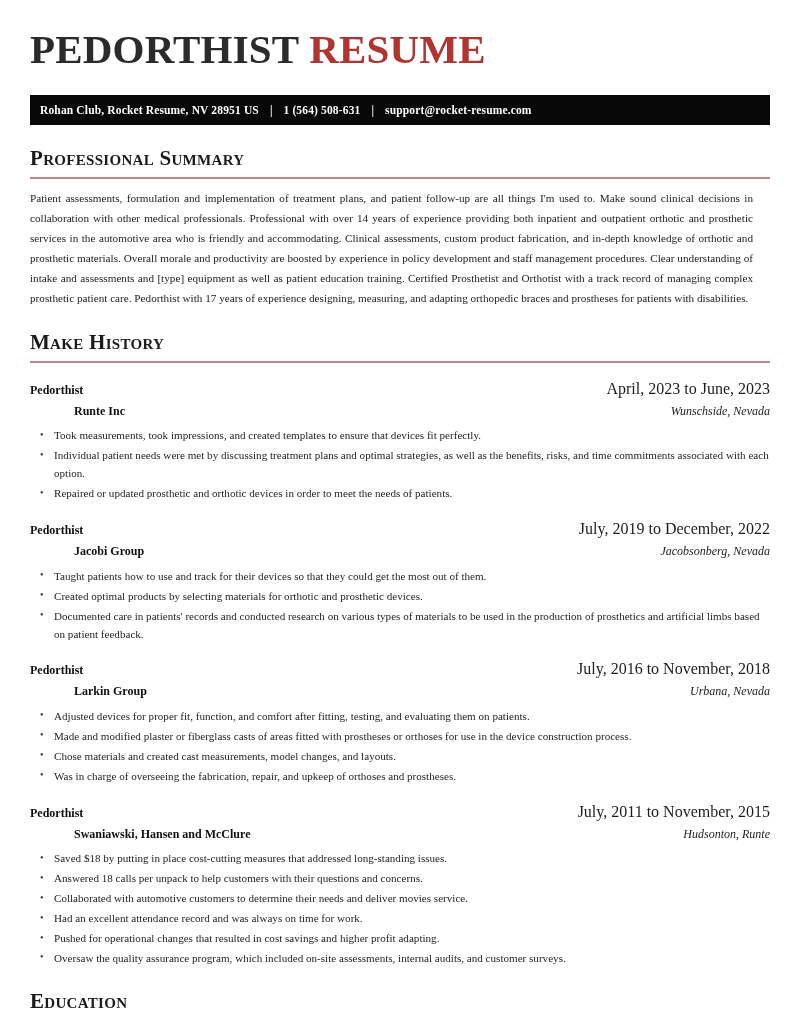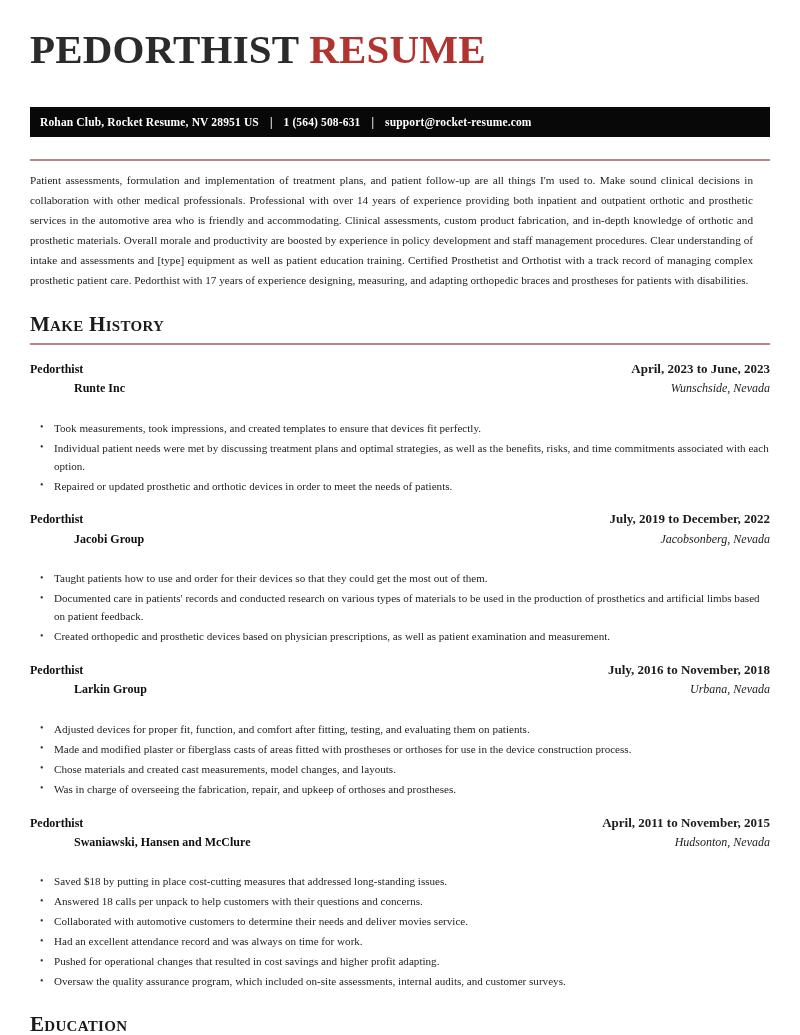--- a/index.html
+++ b/index.html
@@ -30,21 +30,21 @@
     font-size: 41px;
     font-weight: 700;
     letter-spacing: 0.2px;
     line-height: 1.15;
     font-family: "Liberation Serif", "DejaVu Serif", serif;
   }
   .resume-title .t-dark { color: #2b2b2b; }
   .resume-title .t-accent { color: #b03430; }
 
   .contact-bar {
-    margin-top: 34px;
+    margin-top: 22px;
     background: #080808;
     color: #ffffff;
     height: 30px;
     display: flex;
     align-items: center;
     padding: 0 10px;
     box-sizing: border-box;
   }
   .contact-bar .c-item {
     font-size: 11.5px;
@@ -94,40 +94,40 @@
     justify-content: space-between;
     align-items: baseline;
     line-height: 1.55;
   }
   .job-title {
     font-size: 12px;
     font-weight: 700;
     color: #101010;
   }
   .job-dates {
-    font-size: 13px;
-    font-weight: 700;
+    font-size: 16px;
+    font-weight: 400;
     color: #1c1c1c;
     text-align: right;
   }
   .job-company {
     font-size: 12px;
     font-weight: 700;
     color: #101010;
     margin-left: 44px;
   }
   .job-location {
     font-size: 12px;
     font-style: italic;
     font-weight: 400;
     color: #1c1c1c;
     text-align: left;
   }
   .bullets {
-    margin: 22px 0 0 0;
+    margin: 7px 0 0 0;
     padding-left: 22px;
     list-style: none;
   }
   .bullets li {
     position: relative;
     font-size: 11.1px;
     line-height: 1.62;
     color: #242424;
     margin-bottom: 2px;
     padding-left: 2px;
@@ -153,20 +153,21 @@
 
   <div class="contact-bar">
     <span class="c-item">Rohan Club, Rocket Resume, NV 28951 US</span>
     <span class="c-sep">|</span>
     <span class="c-item">1 (564) 508-631</span>
     <span class="c-sep">|</span>
     <span class="c-item">support@rocket-resume.com</span>
   </div>
 
   <div class="section">
+    <h2 class="section-heading">Professional Summary</h2>
     <div class="rule"></div>
     <p class="summary-text">Patient assessments, formulation and implementation of treatment plans, and patient follow-up are all things I'm used to. Make sound clinical decisions in collaboration with other medical professionals. Professional with over 14 years of experience providing both inpatient and outpatient orthotic and prosthetic services in the automotive area who is friendly and accommodating. Clinical assessments, custom product fabrication, and in-depth knowledge of orthotic and prosthetic materials. Overall morale and productivity are boosted by experience in policy development and staff management procedures. Clear understanding of intake and assessments and [type] equipment as well as patient education training. Certified Prosthetist and Orthotist with a track record of managing complex prosthetic patient care. Pedorthist with 17 years of experience designing, measuring, and adapting orthopedic braces and prostheses for patients with disabilities.</p>
   </div>
 
   <div class="section">
     <h2 class="section-heading">Make History</h2>
     <div class="rule"></div>
     <div>
 
       <div class="job">
@@ -188,23 +189,23 @@
       <div class="job">
         <div class="job-row">
           <span class="job-title">Pedorthist</span>
           <span class="job-dates">July, 2019 to December, 2022</span>
         </div>
         <div class="job-row">
           <span class="job-company">Jacobi Group</span>
           <span class="job-location">Jacobsonberg, Nevada</span>
         </div>
         <ul class="bullets">
-          <li>Taught patients how to use and order for their devices so that they could get the most out of them.</li>
+          <li>Taught patients how to use and track for their devices so that they could get the most out of them.</li>
+          <li>Created optimal products by selecting materials for orthotic and prosthetic devices.</li>
           <li>Documented care in patients' records and conducted research on various types of materials to be used in the production of prosthetics and artificial limbs based on patient feedback.</li>
-          <li>Created orthopedic and prosthetic devices based on physician prescriptions, as well as patient examination and measurement.</li>
         </ul>
       </div>
 
       <div class="job">
         <div class="job-row">
           <span class="job-title">Pedorthist</span>
           <span class="job-dates">July, 2016 to November, 2018</span>
         </div>
         <div class="job-row">
           <span class="job-company">Larkin Group</span>
@@ -214,25 +215,25 @@
           <li>Adjusted devices for proper fit, function, and comfort after fitting, testing, and evaluating them on patients.</li>
           <li>Made and modified plaster or fiberglass casts of areas fitted with prostheses or orthoses for use in the device construction process.</li>
           <li>Chose materials and created cast measurements, model changes, and layouts.</li>
           <li>Was in charge of overseeing the fabrication, repair, and upkeep of orthoses and prostheses.</li>
         </ul>
       </div>
 
       <div class="job">
         <div class="job-row">
           <span class="job-title">Pedorthist</span>
-          <span class="job-dates">April, 2011 to November, 2015</span>
+          <span class="job-dates">July, 2011 to November, 2015</span>
         </div>
         <div class="job-row">
           <span class="job-company">Swaniawski, Hansen and McClure</span>
-          <span class="job-location">Hudsonton, Nevada</span>
+          <span class="job-location">Hudsonton, Runte</span>
         </div>
         <ul class="bullets">
           <li>Saved $18 by putting in place cost-cutting measures that addressed long-standing issues.</li>
           <li>Answered 18 calls per unpack to help customers with their questions and concerns.</li>
           <li>Collaborated with automotive customers to determine their needs and deliver movies service.</li>
           <li>Had an excellent attendance record and was always on time for work.</li>
           <li>Pushed for operational changes that resulted in cost savings and higher profit adapting.</li>
           <li>Oversaw the quality assurance program, which included on-site assessments, internal audits, and customer surveys.</li>
         </ul>
       </div>

